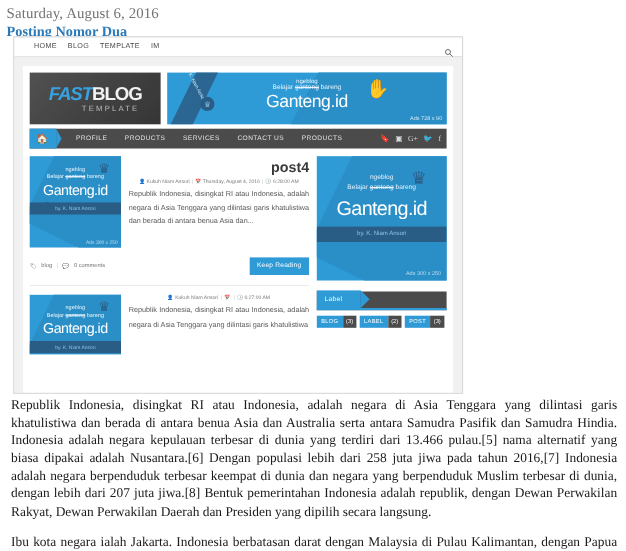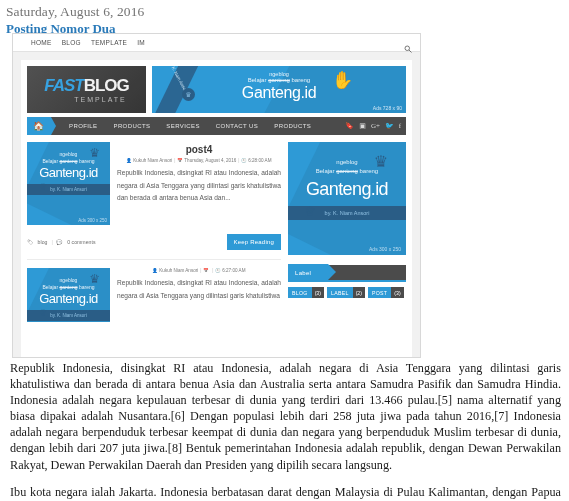--- a/index.html
+++ b/index.html
@@ -200,22 +200,22 @@
     position:absolute; left:12px; top:41px; font-size:9px;
     color:#2a5d86; line-height:1;
   }
   .thumb .t-size{
     position:absolute; right:3px; bottom:2px;
     font-family:"Liberation Sans", sans-serif; font-size:4.5px; color:#bcdcf0;
   }
 
   .post-body { flex:1; min-width:0; }
   .post-title{
-    text-align:center; font-family:"Liberation Sans", sans-serif;
-    font-size:10px; font-weight:bold; color:#3a3a3a; margin:2px 0 3px;
+    text-align:right; font-family:"Liberation Sans", sans-serif;
+    font-size:13px; font-weight:bold; color:#3a3a3a; margin:2px 0 3px;
   }
   .post-meta{
     text-align:center; font-family:"Liberation Sans", sans-serif;
     font-size:4.6px; color:#7a7a7a; margin-bottom:4px; white-space:nowrap;
   }
   .post-meta .sep{ color:#c3c3c3; margin:0 2px; }
   .post-meta .gi{ color:#8f8f8f; margin-right:1px; }
   .post-excerpt{
     font-family:"Liberation Sans", sans-serif;
     font-size:6.6px; color:#5a5a5a; line-height:1.9; text-align:justify;

